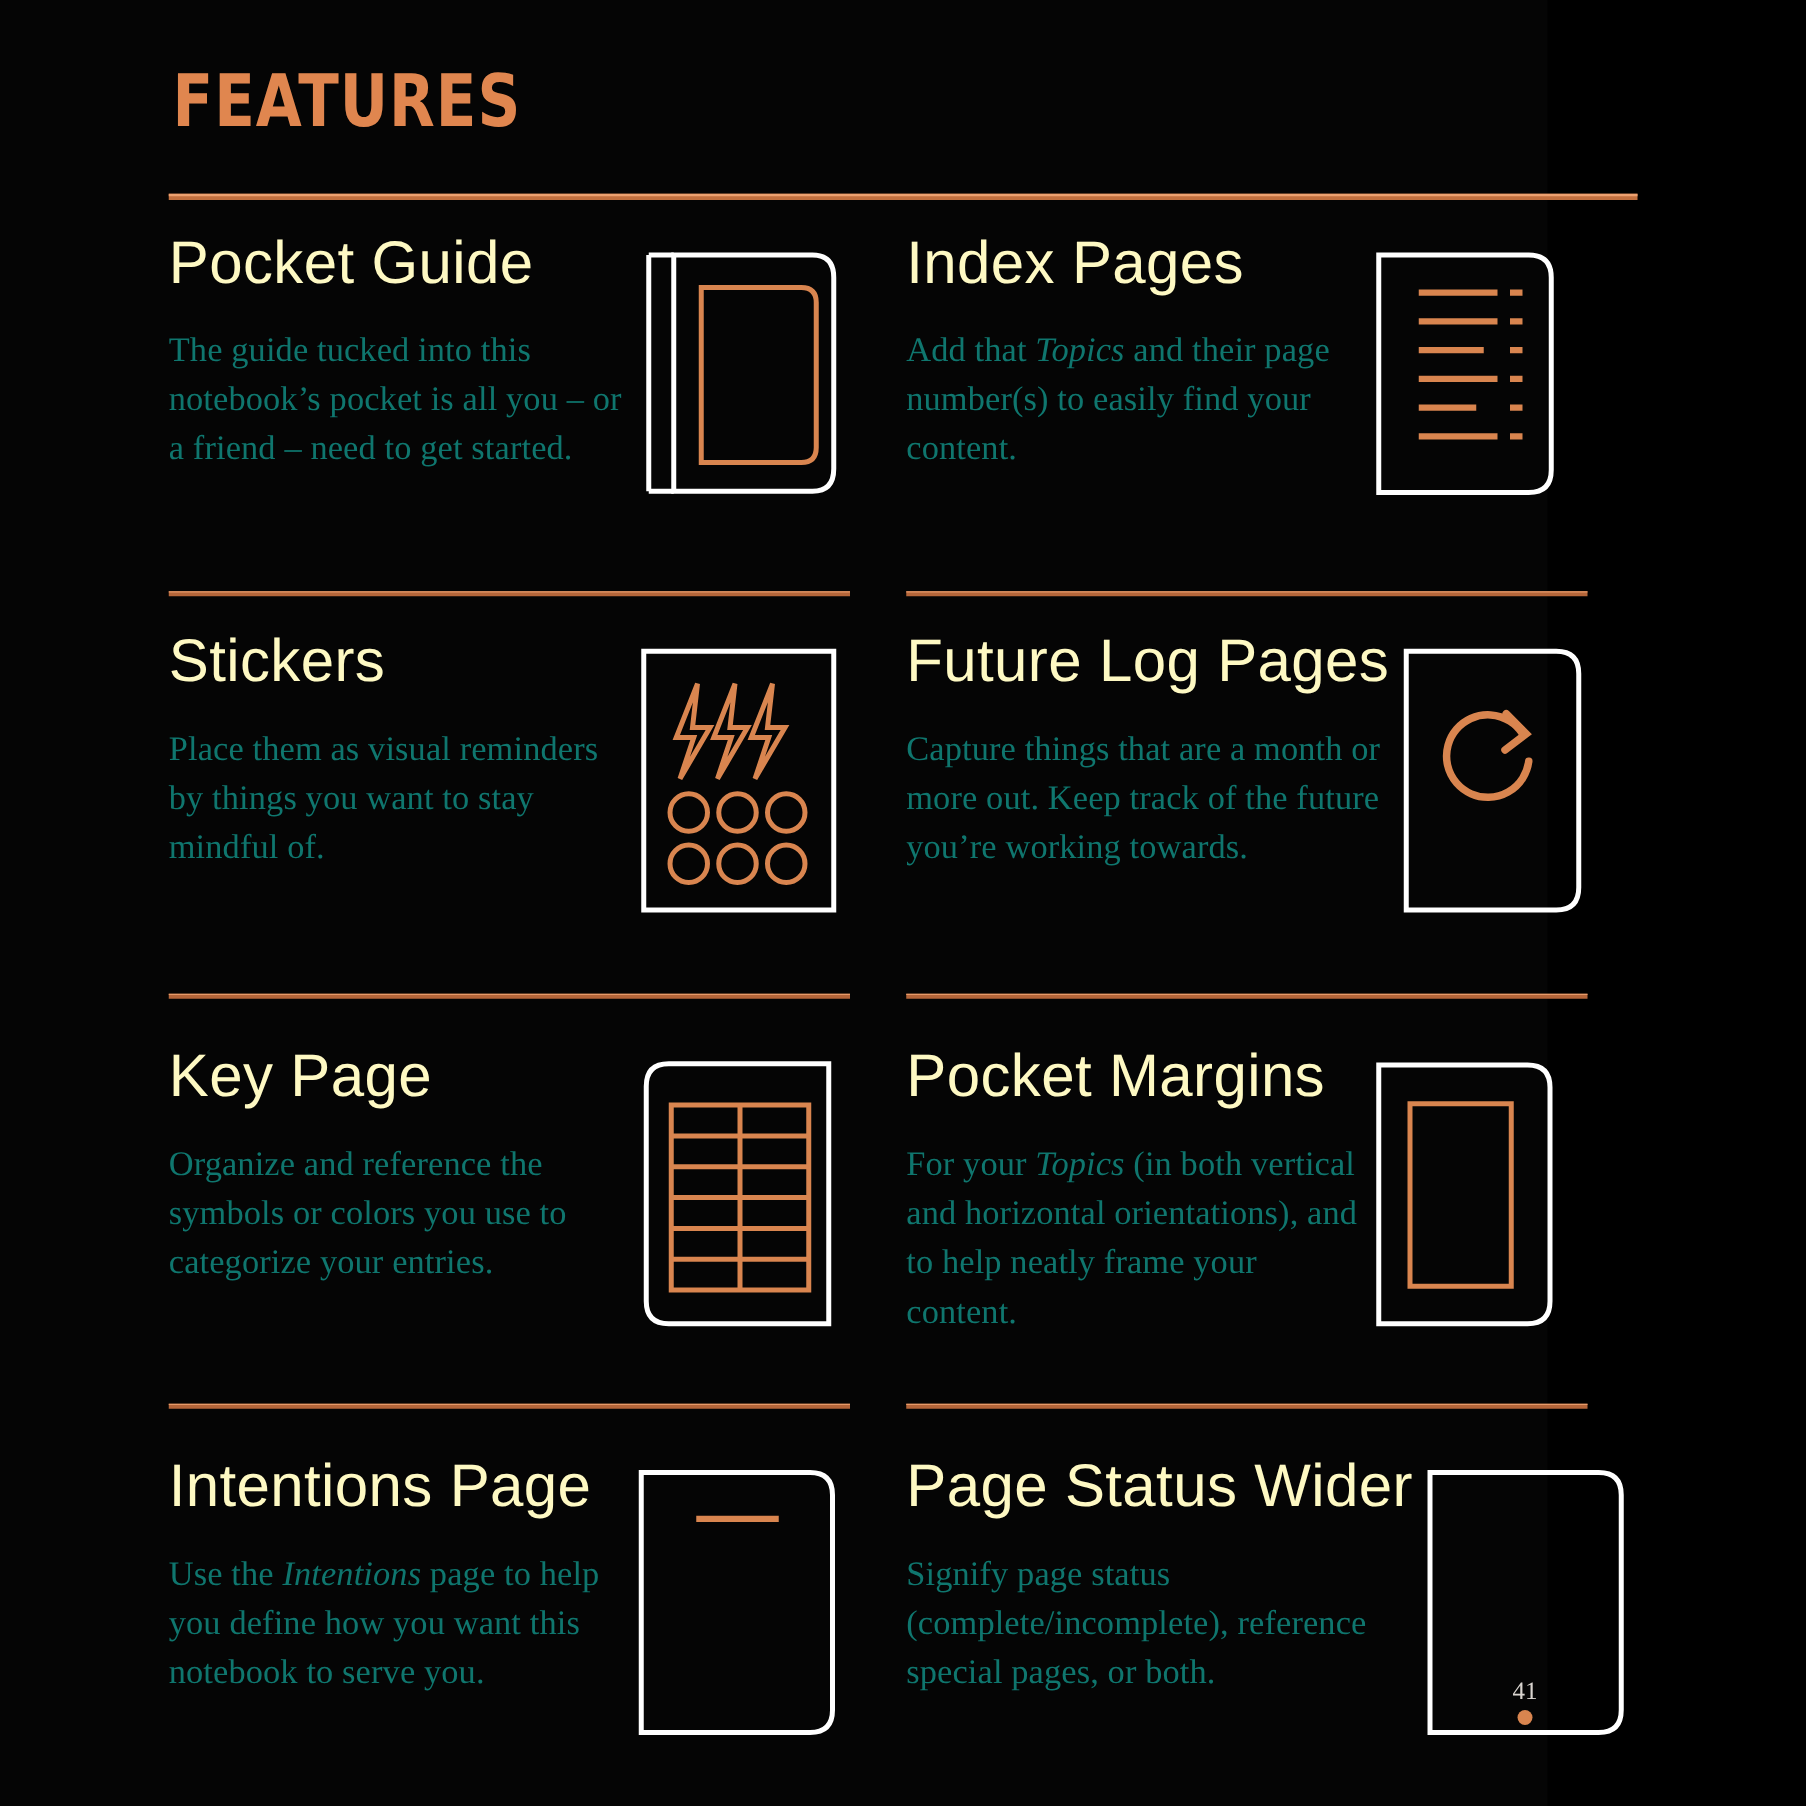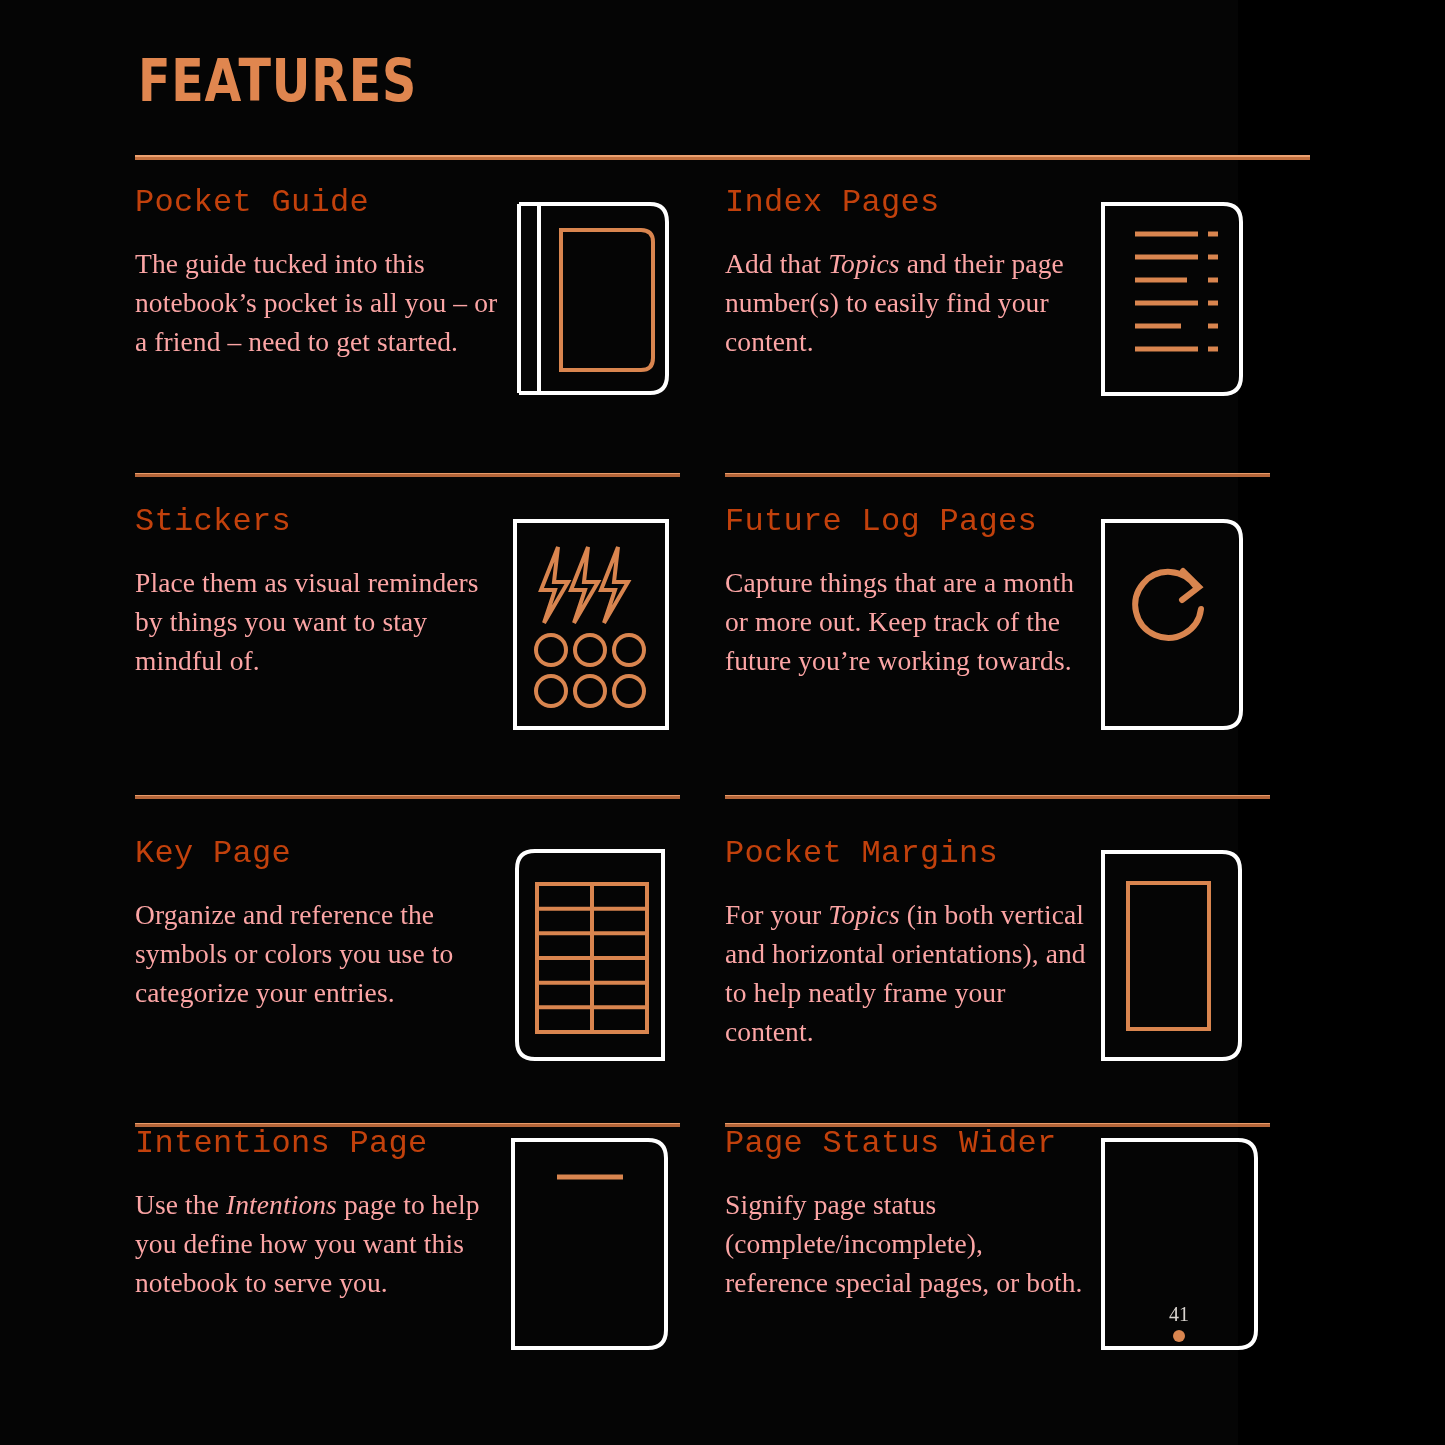--- a/index.html
+++ b/index.html
@@ -70,34 +70,34 @@
   .cell {
     display: flex;
     align-items: flex-start;
     height: 100%;
   }
   .cell-text {
     flex: 1 1 auto;
     padding-right: 6px;
   }
   .cell-title {
-    font-family: Liberation Mono, monospace;
-    font-size: 32px;
+    font-family: Liberation Sans, sans-serif;
+    font-size: 48px;
     line-height: 1.05;
-    color: #c2410c;
+    color: #fef9c3;
     font-weight: 400;
     letter-spacing: 0.3px;
     white-space: nowrap;
   }
   .cell-desc {
     margin-top: 24px;
     font-family: "Liberation Serif", "DejaVu Serif", serif;
     font-size: 27.5px;
     line-height: 1.42;
-    color: #fca5a5;
+    color: #0f766e;
     letter-spacing: 0.1px;
   }
   .cell-desc i { }
 
   .cell-icon {
     flex: 0 0 175px;
     width: 175px;
     display: flex;
     justify-content: center;
     padding-left: 0px;
@@ -290,21 +290,21 @@
     <div class="sep-row" style="margin-top:34px">
       <div class="sep-cell">
           <div class="sep"></div>
         </div>
       <div class="gutter"></div>
       <div class="sep-cell">
           <div class="sep"></div>
         </div>
     </div>
 
-    <div class="row" style="">
+    <div class="row" style="margin-top:38px">
       <div class="cellwrap">
         <div class="cell" style="height:250px">
           <div class="cell-text">
             <div class="cell-title">Intentions Page</div>
             <div class="cell-desc"><span>Use the </span><i>Intentions</i><span> page to help you define how you want this notebook to serve you.</span></div>
           </div>
           <div class="cell-icon">
             <svg class="icon-svg" width="175" height="240" viewBox="0 0 175 240">
               <path d="M8 13 L143 13 Q161 13 161 31 L161 203 Q161 221 143 221 L8 221 Z" stroke="#ffffff" stroke-width="4" fill="none"></path>
               <line x1="52" y1="50" x2="118" y2="50" stroke="#d9854f" stroke-width="5"></line>

